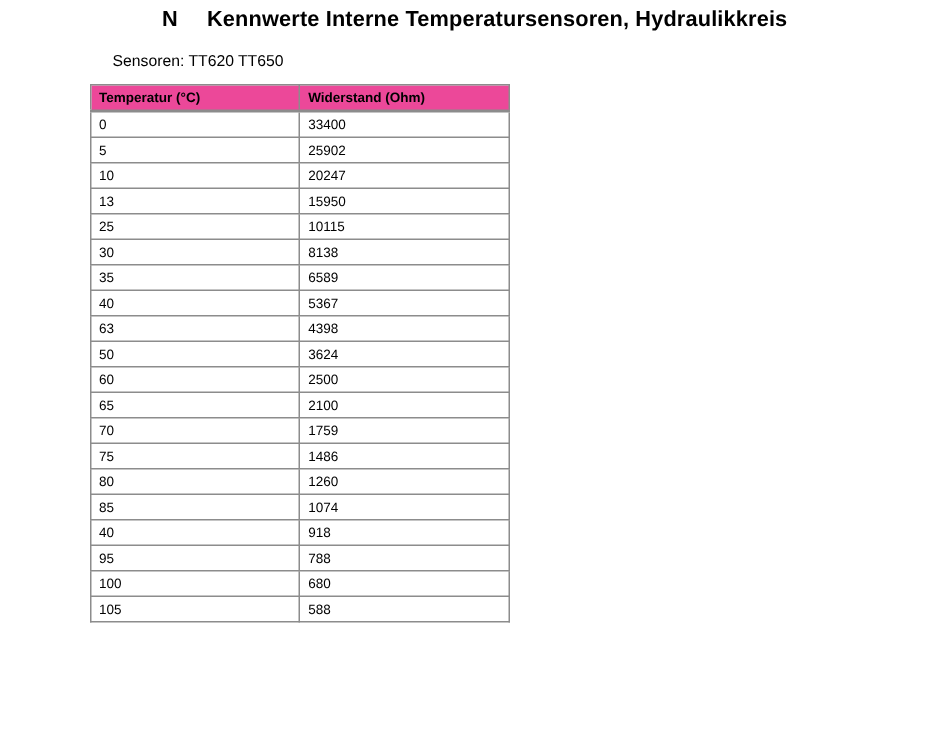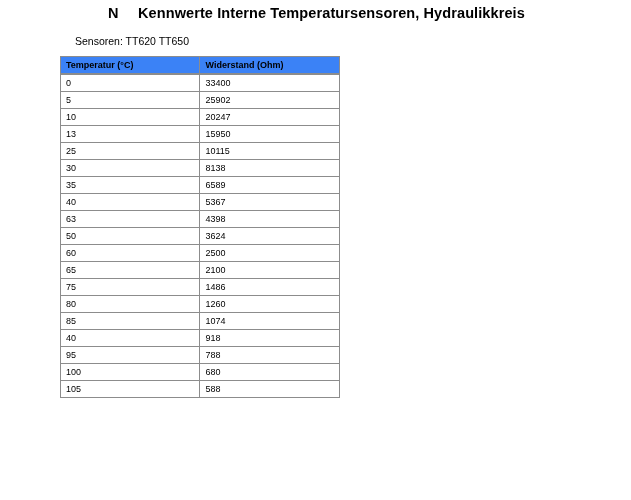--- a/index.html
+++ b/index.html
@@ -45,21 +45,21 @@
     font-size: 9px;
   }
   table.data th, table.data td {
     border: 1px solid #8c8c8c;
     padding: 0 0 0 5px;
     height: 16px;
     text-align: left;
     vertical-align: middle;
   }
   table.data th {
-    background: #3b82f6;
+    background: #ec4899;
     font-weight: bold;
     height: 16px;
     border-bottom: 2px solid #8c8c8c;
   }
   table.data col.c1 { width: 140px; }
   table.data col.c2 { width: 140px; }
 </style>
 </head>
 <body>
 
@@ -123,20 +123,24 @@
       </tr>
       <tr>
         <td>60</td>
         <td>2500</td>
       </tr>
       <tr>
         <td>65</td>
         <td>2100</td>
       </tr>
       <tr>
+        <td>70</td>
+        <td>1759</td>
+      </tr>
+      <tr>
         <td>75</td>
         <td>1486</td>
       </tr>
       <tr>
         <td>80</td>
         <td>1260</td>
       </tr>
       <tr>
         <td>85</td>
         <td>1074</td>

